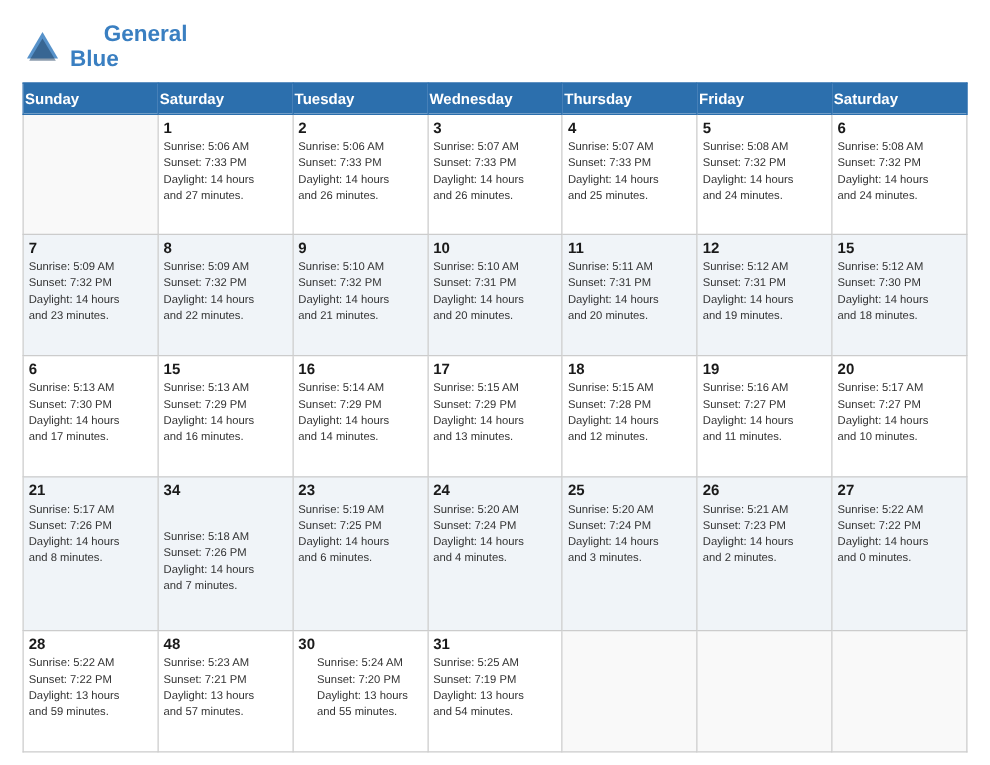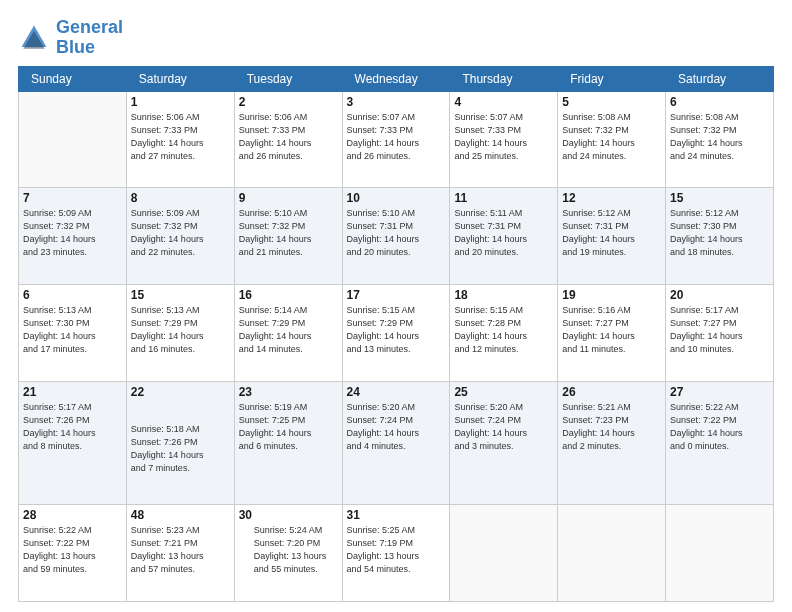--- a/index.html
+++ b/index.html
@@ -29,20 +29,21 @@
       gap: 6px;
     }
     .logo-text {
       font-size: 18px;
       font-weight: bold;
       color: #1a3a5c;
       line-height: 1.1;
     }
     .logo-text span {
       color: #3a7fc1;
+      margin-left: 27px;
     }
     .logo-icon {
       width: 32px;
       height: 32px;
     }
     .title-block {
       text-align: right;
     }
     .main-title {
       font-size: 36px;
@@ -58,22 +59,22 @@
       flex: 1;
       border: 1px solid #ccc;
       border-collapse: collapse;
       width: 100%;
       table-layout: fixed;
     }
     .calendar th {
       background: #2c6fad;
       color: #fff;
       font-size: 12px;
-      font-weight: normal;
-      padding: 5px 12px;
+      font-weight: bold;
+      padding: 5px 1px;
       text-align: left;
       border: 1px solid #2c6fad;
     }
     .calendar td {
       border: 1px solid #ccc;
       vertical-align: top;
       padding: 3px 4px;
       font-size: 9.5px;
       color: #333;
       background: #fff;
@@ -281,21 +282,21 @@
         </tr>
         <tr class="row-bg-alt">
           <td>
             <span class="day-num">21</span>
             <div class="day-info" style="white-space: pre-line;">Sunrise: 5:17 AM
 Sunset: 7:26 PM
 Daylight: 14 hours
 and 8 minutes.</div>
           </td>
           <td>
-            <span class="day-num">22</span>
+            <span class="day-num">34</span>
             <div class="day-info" style="white-space: pre-line; margin-top: 24px;">Sunrise: 5:18 AM
 Sunset: 7:26 PM
 Daylight: 14 hours
 and 7 minutes.</div>
           </td>
           <td>
             <span class="day-num">23</span>
             <div class="day-info" style="white-space: pre-line;">Sunrise: 5:19 AM
 Sunset: 7:25 PM
 Daylight: 14 hours

